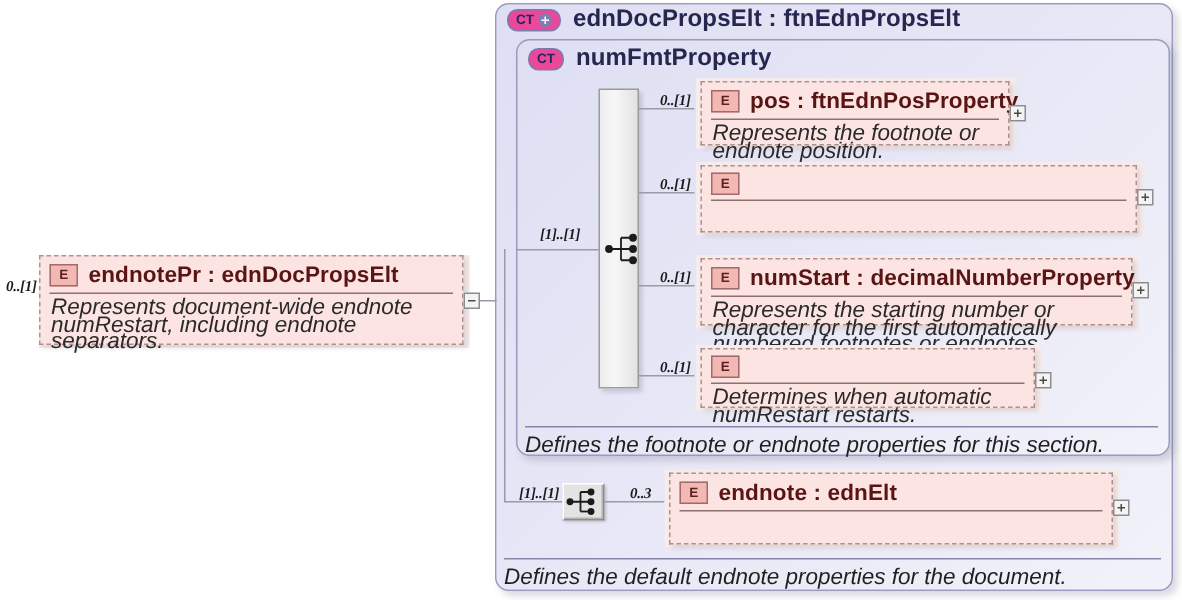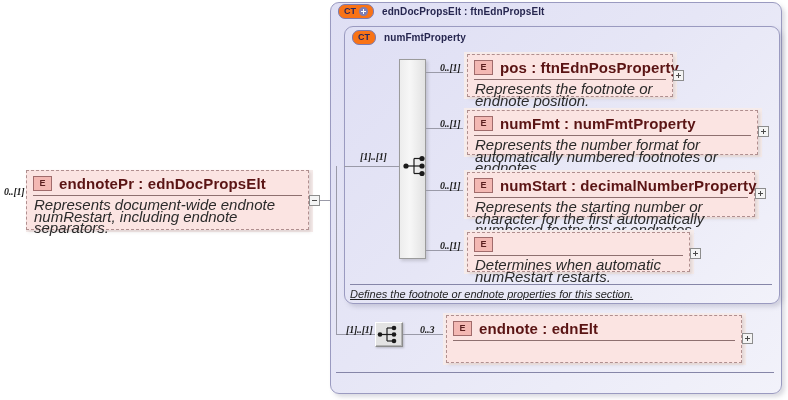--- a/index.html
+++ b/index.html
@@ -109,21 +109,21 @@
     display: flex;
     align-items: center;
     gap: 8px;
     white-space: nowrap;
   }
   .ct-badge {
     box-sizing: border-box;
     height: 15px;
     border: 1px solid #7b7bb0;
     border-radius: 7px;
-    background: #f97316;
+    background: #ec4899;
     color: #27275e;
     font-size: 9px;
     font-weight: bold;
     line-height: 13px;
     padding: 0 5px;
     display: flex;
     align-items: center;
     gap: 3px;
     font-family: "Liberation Sans", sans-serif;
   }
@@ -136,33 +136,32 @@
     position: relative;
   }
   .ct-plus::before, .ct-plus::after {
     content: "";
     position: absolute;
     background: #ffffff;
   }
   .ct-plus::before { left: 2px; top: 4px; width: 5px; height: 1px; }
   .ct-plus::after  { top: 2px; left: 4px; height: 5px; width: 1px; }
   .ct-title {
-    font-size: 10px;
+    font-size: 16px;
     font-weight: bold;
     color: #26264f;
     letter-spacing: 0.1px;
   }
 
   
   .ct-footer {
     position: absolute;
-    font-size: 11px;
+    font-size: 15px;
     font-style: italic;
     color: #1f1f1f;
-    text-decoration: underline;
   }
   .ct-footer-rule {
     position: absolute;
     height: 1px;
     background: #8686a8;
   }
 
   
   .seq {
     position: absolute;
@@ -239,20 +238,21 @@
   </div>
   <div class="ct-head" style="left:338px; top:4px;">
     <span class="ct-badge">
       <span>CT</span>
       <span class="ct-plus"></span>
     </span>
     <span class="ct-title">ednDocPropsElt : ftnEdnPropsElt</span>
   </div>
 
   <div class="ct-footer-rule" style="left:336px; top:372px; width:438px;"></div>
+  <div class="ct-footer" style="left:336px; top:376px;">Defines the default endnote properties for the document.</div>
 
   <div class="ct" style="left:344px; top:26px; width:436px; height:278px;">
   </div>
   <div class="ct-head" style="left:352px; top:30px;">
     <span class="ct-badge">
       <span>CT</span>
     </span>
     <span class="ct-title">numFmtProperty</span>
   </div>
 
@@ -293,24 +293,22 @@
   </div>
   <div class="toggle plus" style="left:673px; top:70px;"></div>
 
   <div class="line hline" style="left:426px; top:128px; width:37px;"></div>
   <div class="card" style="left:440px; top:118px;">0..[1]</div>
 
   <div class="ghost" style="left:464px; top:108px; width:298px; height:49px;"></div>
   <div class="elt" style="left:467px; top:110px; width:291px; height:45px;">
     <div class="elt-head">
       <span class="e-badge">E</span>
-      <span class="elt-title">numFmt : numFmtProperty</span>
-    </div>
-    <div class="elt-sep"></div>
-    <div class="elt-doc">Represents the number format for automatically numbered footnotes or endnotes.</div>
+    </div>
+    <div class="elt-sep"></div>
   </div>
   <div class="toggle plus" style="left:758px; top:126px;"></div>
 
   <div class="line hline" style="left:426px; top:190px; width:37px;"></div>
   <div class="card" style="left:440px; top:180px;">0..[1]</div>
 
   <div class="ghost" style="left:464px; top:170px; width:295px; height:49px;"></div>
   <div class="elt" style="left:467px; top:172px; width:288px; height:45px;">
     <div class="elt-head">
       <span class="e-badge">E</span>

